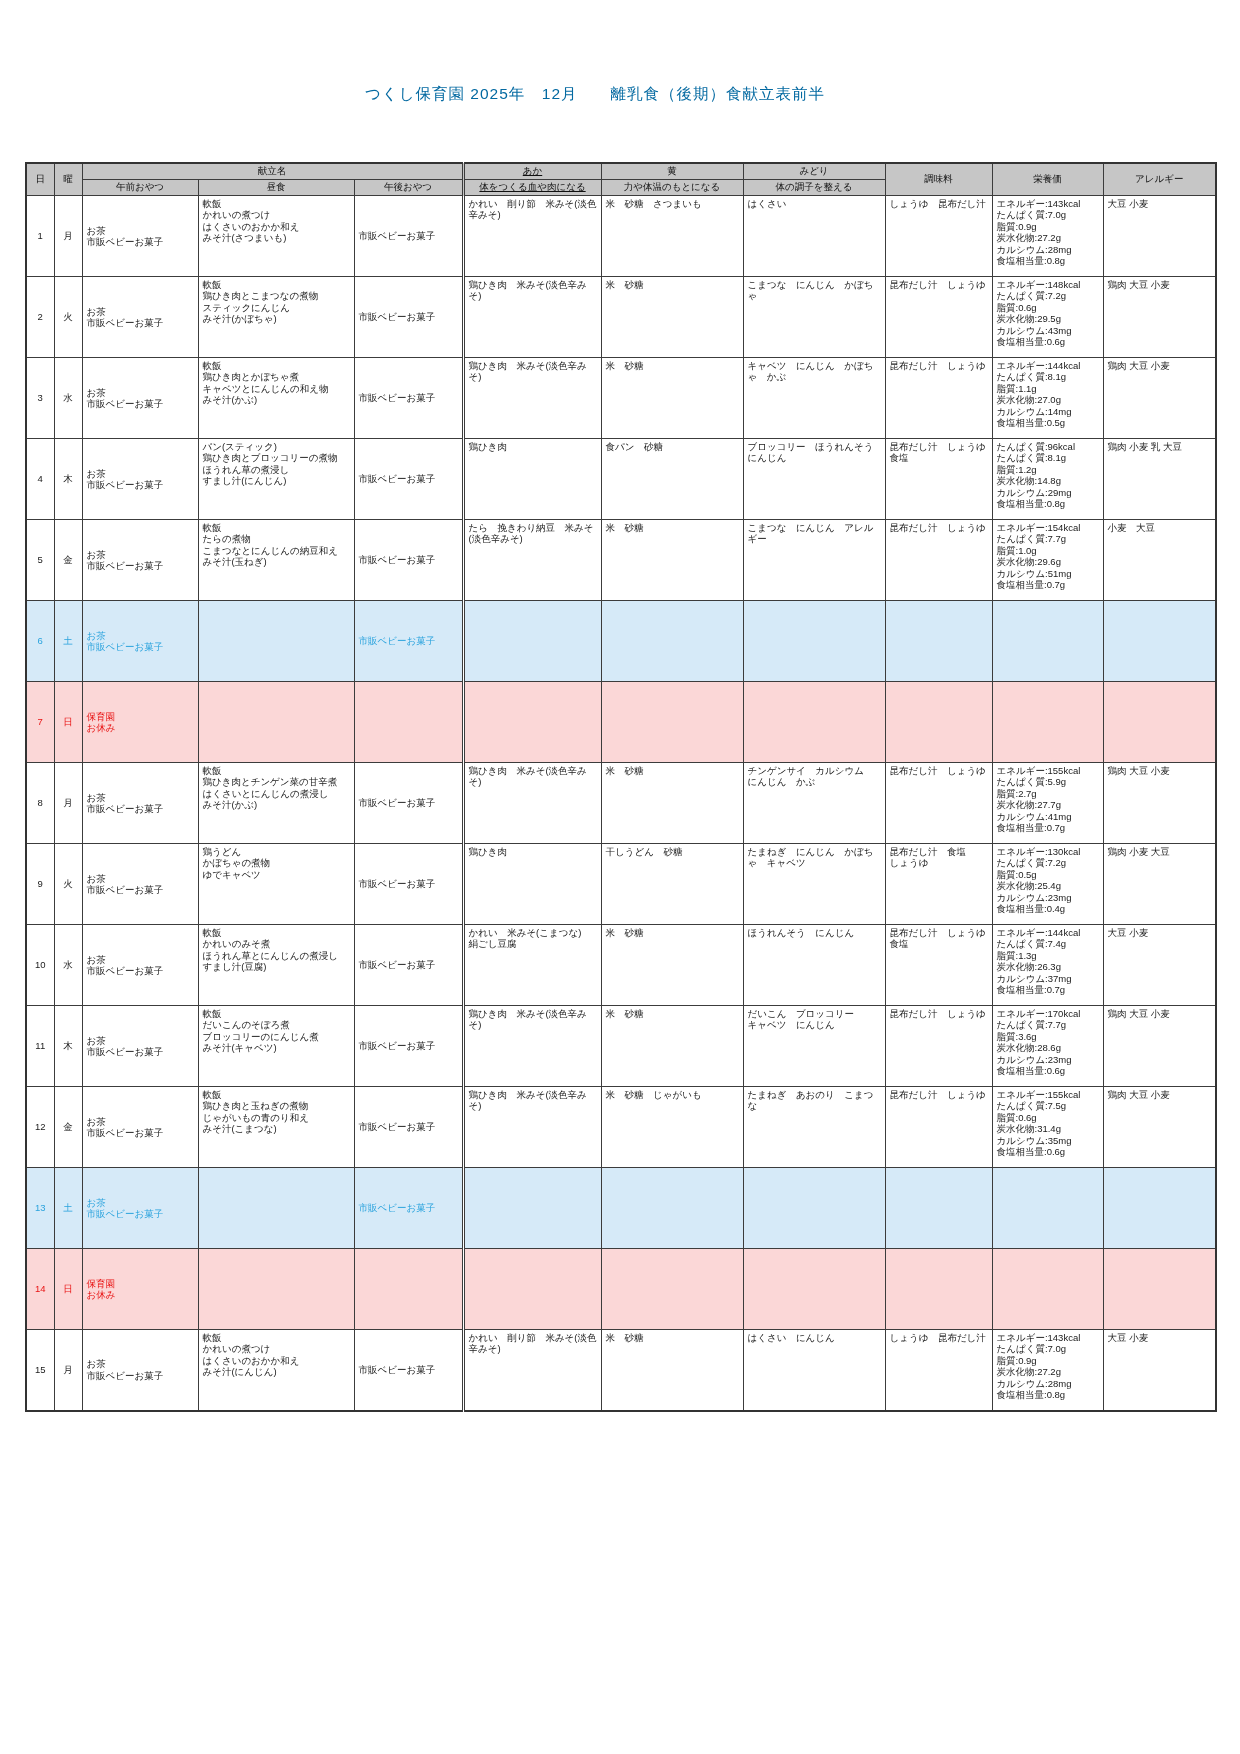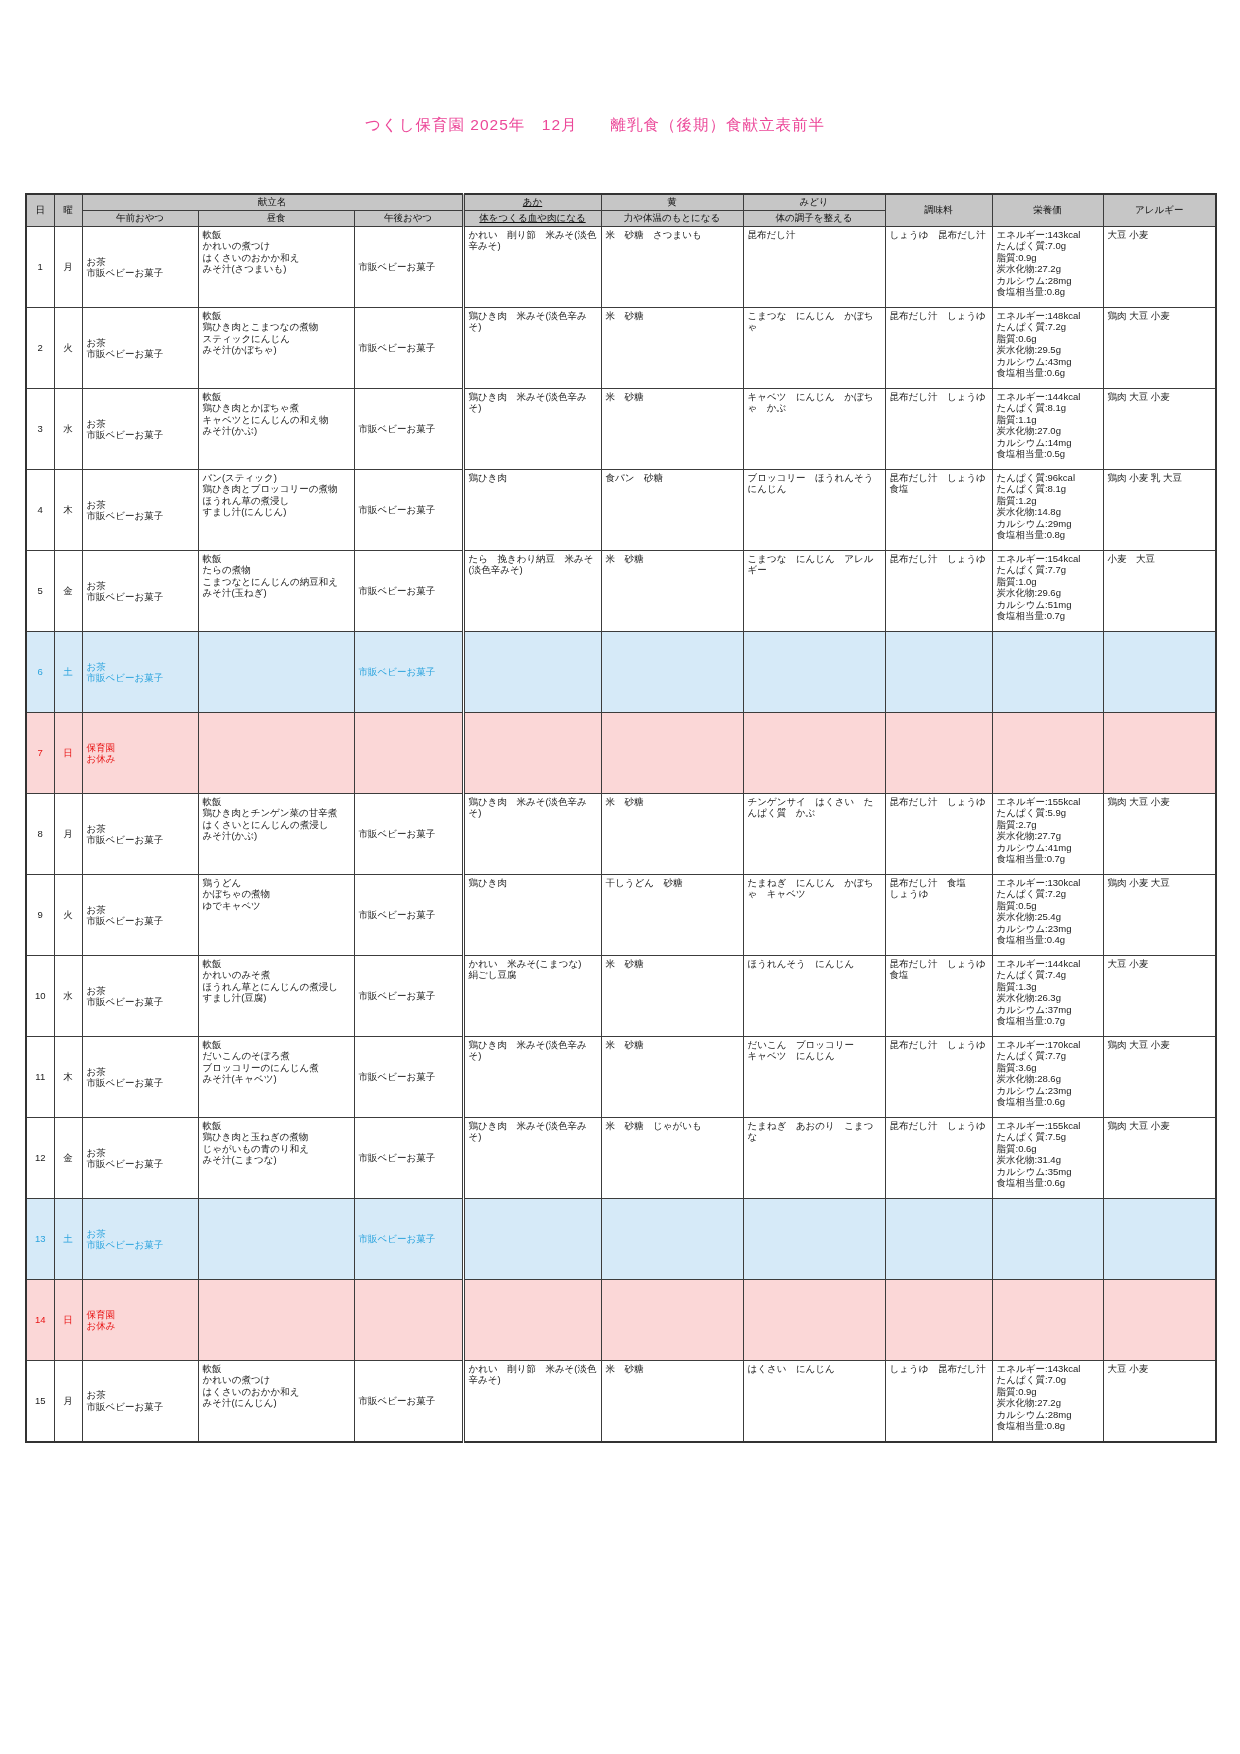--- a/index.html
+++ b/index.html
@@ -3,28 +3,28 @@
 <meta charset="utf-8">
 <style>
   html,body{margin:0;padding:0;background:#ffffff;}
   body{
     width:1240px;height:1754px;
     font-family:"Liberation Sans","DejaVu Sans",sans-serif;
     color:#1a1a1a;
     -webkit-font-smoothing:antialiased;
   }
   .page-title{
-    padding-top:115px;
+    padding-top:84px;
     width:1140px;
     margin:0 0 0 25px;
     text-align:center;
     font-size:15.5px;
     font-weight:normal;
     letter-spacing:1px;
-    color:#ec4899;
+    color:#0369a1;
     white-space:pre;
   }
   table.menu{
     border-collapse:collapse;
     table-layout:fixed;
     width:1190px;
     margin:57px 0 0 25px;
     font-size:9.5px;
     border:2px solid #333;
   }
@@ -110,21 +110,21 @@
     <td class="c-wd">月</td>
     <td class="c-am">お茶
 市販ベビーお菓子</td>
     <td class="c-lunch">軟飯
 かれいの煮つけ
 はくさいのおかか和え
 みそ汁(さつまいも)</td>
     <td class="c-pm">市販ベビーお菓子</td>
     <td class="c-red">かれい　削り節　米みそ(淡色辛みそ)</td>
     <td class="c-yellow">米　砂糖　さつまいも</td>
-    <td class="c-green">昆布だし汁</td>
+    <td class="c-green">はくさい</td>
     <td class="c-season">しょうゆ　昆布だし汁</td>
     <td class="c-nutri">エネルギー:143kcal
 たんぱく質:7.0g
 脂質:0.9g
 炭水化物:27.2g
 カルシウム:28mg
 食塩相当量:0.8g</td>
     <td class="c-allergy">大豆 小麦</td>
   </tr>
       <tr class="body-row weekday">
@@ -249,21 +249,21 @@
     <td class="c-wd">月</td>
     <td class="c-am">お茶
 市販ベビーお菓子</td>
     <td class="c-lunch">軟飯
 鶏ひき肉とチンゲン菜の甘辛煮
 はくさいとにんじんの煮浸し
 みそ汁(かぶ)</td>
     <td class="c-pm">市販ベビーお菓子</td>
     <td class="c-red">鶏ひき肉　米みそ(淡色辛みそ)</td>
     <td class="c-yellow">米　砂糖</td>
-    <td class="c-green">チンゲンサイ　はくさい　たんぱく質　かぶ</td>
+    <td class="c-green">チンゲンサイ　カルシウム　にんじん　かぶ</td>
     <td class="c-season">昆布だし汁　しょうゆ</td>
     <td class="c-nutri">エネルギー:155kcal
 たんぱく質:5.9g
 脂質:2.7g
 炭水化物:27.7g
 カルシウム:41mg
 食塩相当量:0.7g</td>
     <td class="c-allergy">鶏肉 大豆 小麦</td>
   </tr>
       <tr class="body-row weekday">

